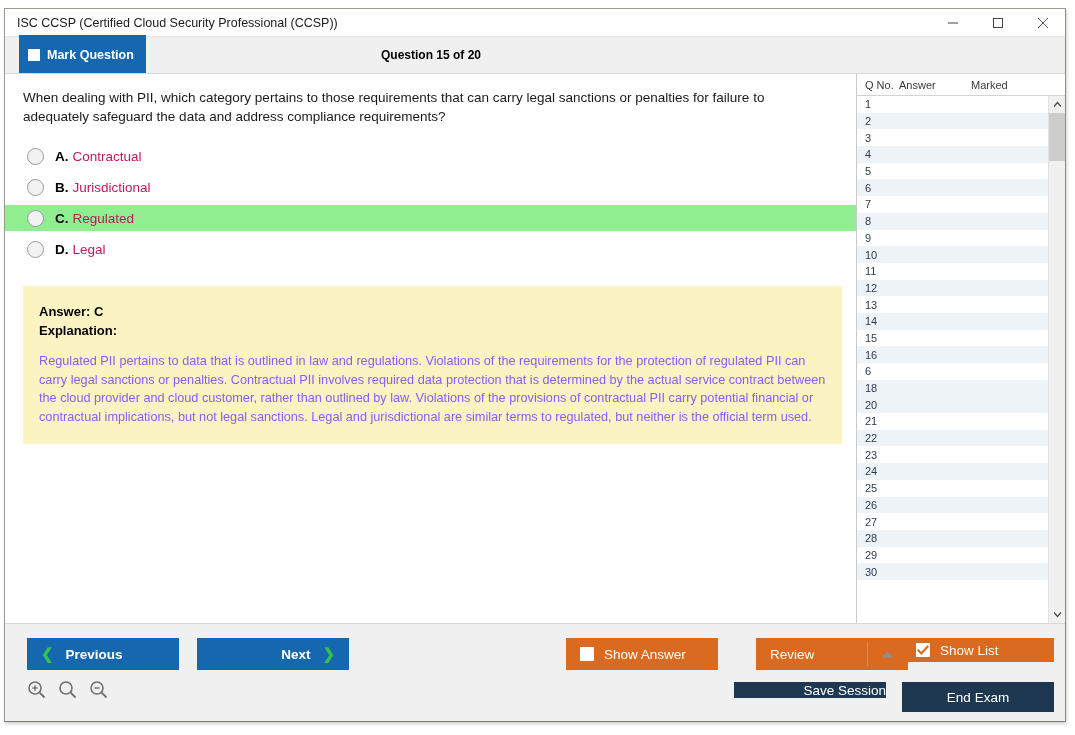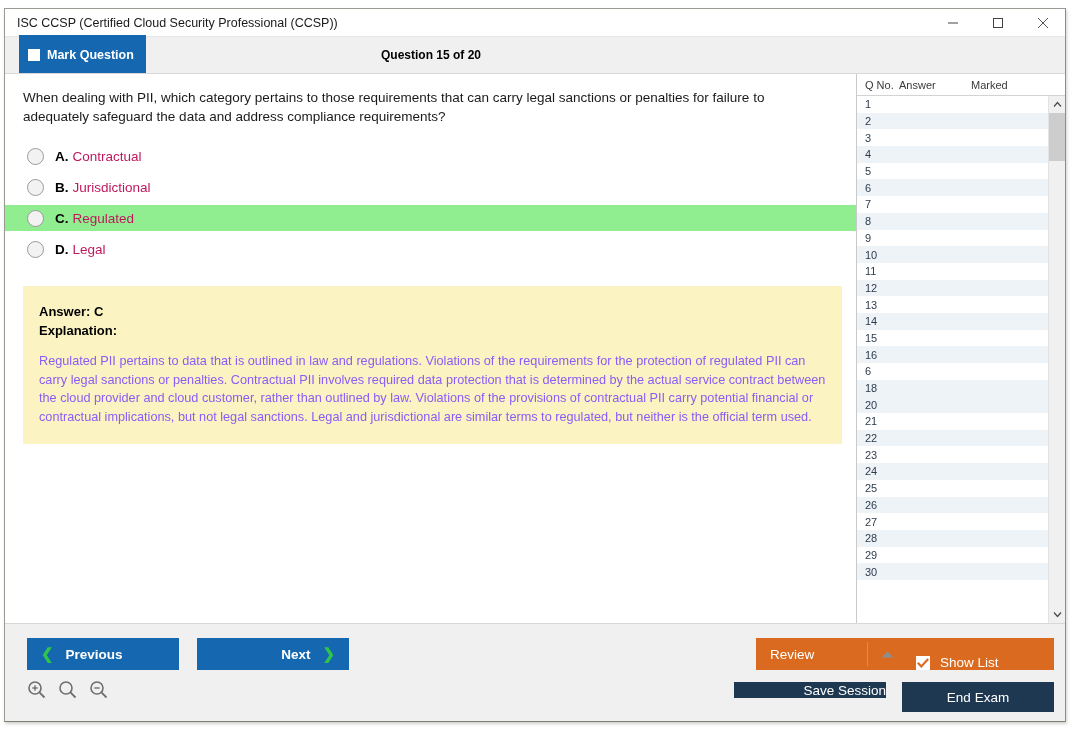--- a/index.html
+++ b/index.html
@@ -200,22 +200,22 @@
   }
   #btn-show-answer {
     left: 561px; top: 14px; width: 152px; height: 32px;
     padding-left: 14px; gap: 10px; font-weight: normal; font-size: 13.5px;
   }
   #btn-review {
     left: 751px; top: 14px; width: 152px; height: 32px;
     padding-left: 14px; font-weight: normal;
   }
   #btn-show-list {
-    left: 897px; top: 14px; width: 152px; height: 32px;
-    padding-left: 14px; gap: 10px; font-weight: normal; align-items: flex-end;
+    left: 897px; top: 14px; width: 152px; height: 24px;
+    padding-left: 14px; gap: 10px; font-weight: normal;
   }
   #btn-save-session {
     left: 729px; top: 58px; width: 152px; height: 16px;
     justify-content: flex-end; font-weight: normal;
   }
   #btn-end-exam {
     left: 897px; top: 58px; width: 152px; height: 30px;
     justify-content: center; font-weight: normal;
   }
   .chk {
@@ -493,20 +493,24 @@
     <div class="btn btn-blue" id="btn-previous">
       <span class="chev">❮</span>
       <span>Previous</span>
     </div>
 
     <div class="btn btn-blue" id="btn-next">
       <span>Next</span>
       <span class="chev">❯</span>
     </div>
 
+    <div class="btn btn-orange" id="btn-show-answer">
+      <span class="chk"></span>
+      <span>Show Answer</span>
+    </div>
 
     <div class="btn btn-orange" id="btn-review">
       <span>Review</span>
       <span class="review-split"></span>
       <span class="review-arrow">
         <svg width="13" height="8" viewBox="0 0 13 8">
             <path d="M0.5 7 L6.5 1 L12.5 7 Z" fill="#8e8e8e"></path>
           </svg>
       </span>
     </div>

